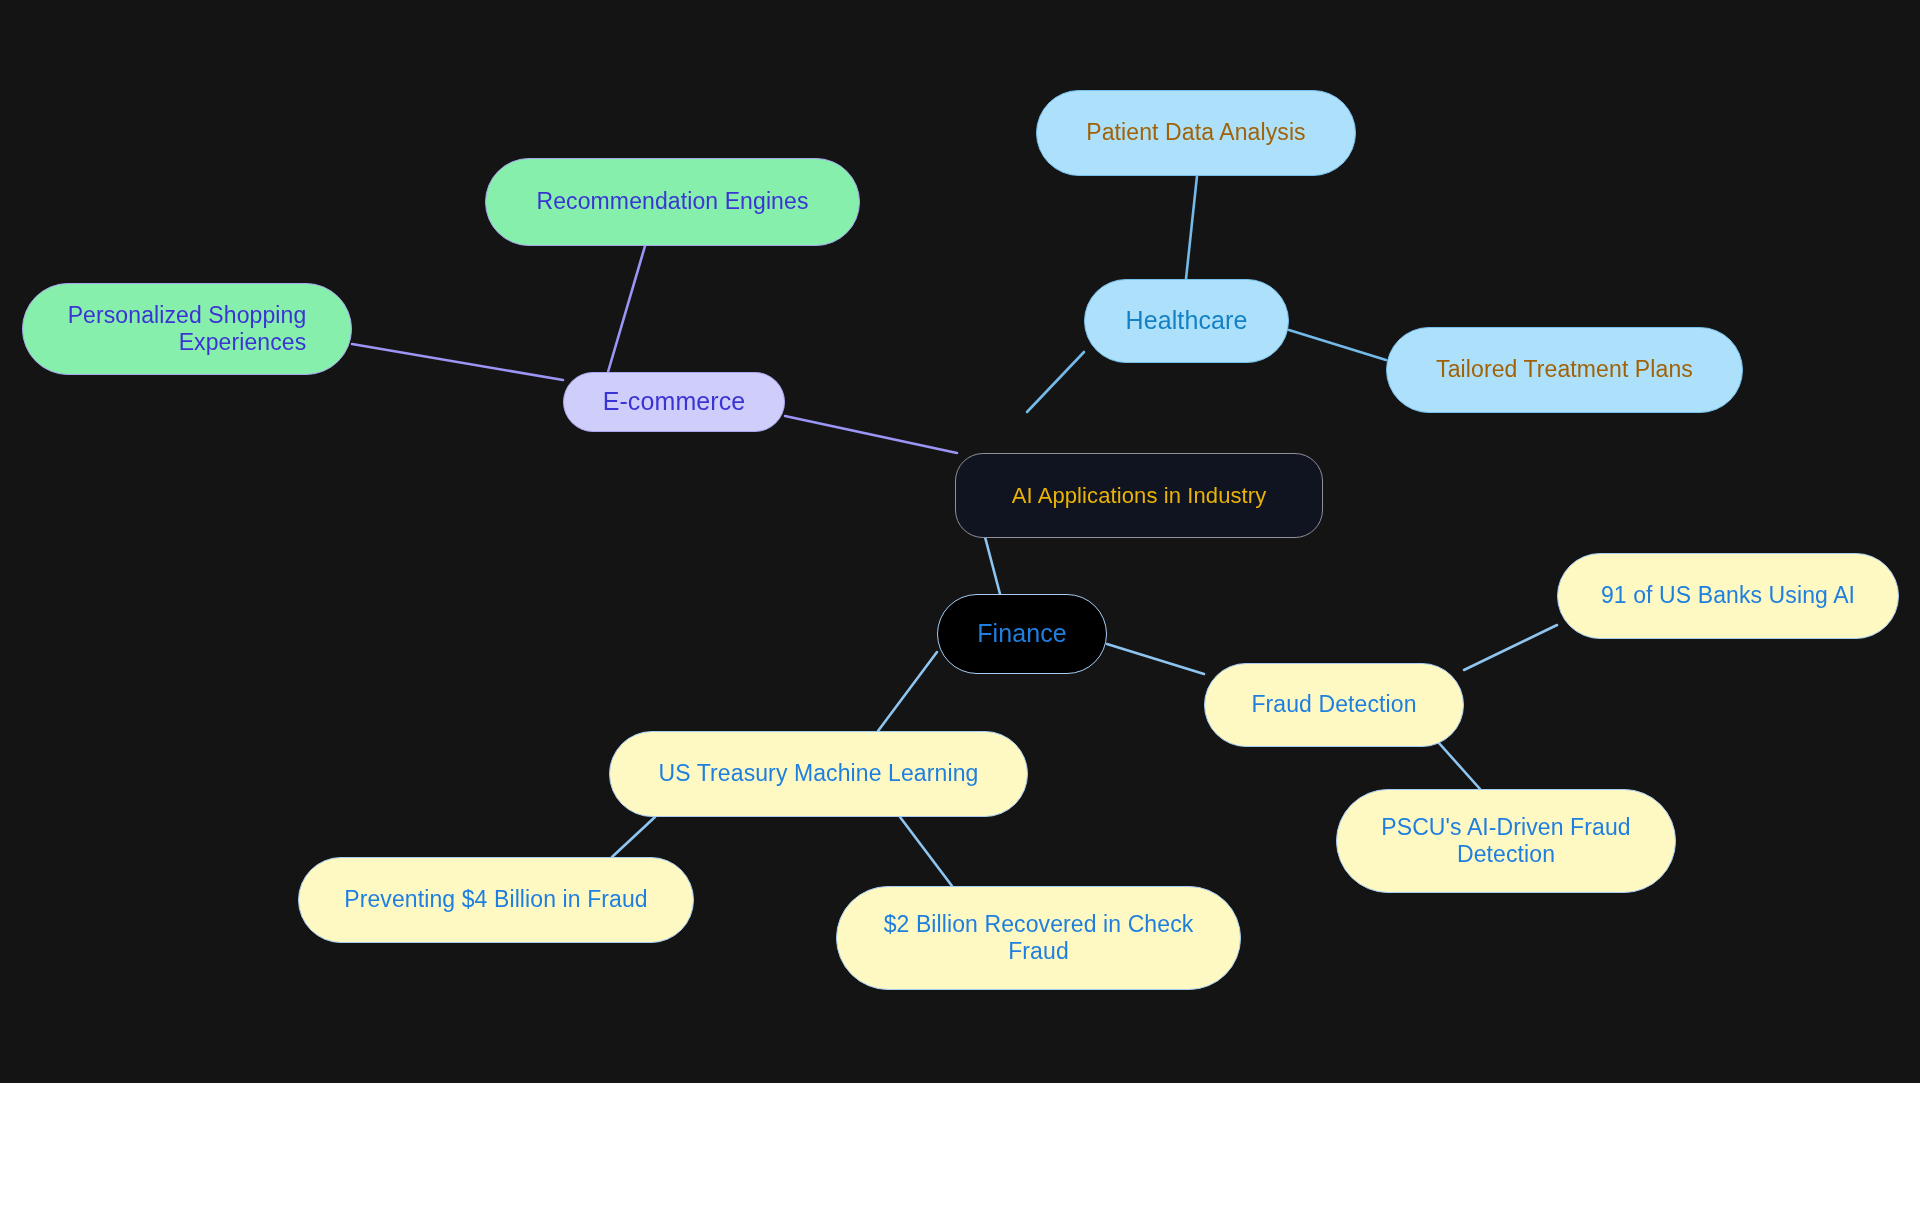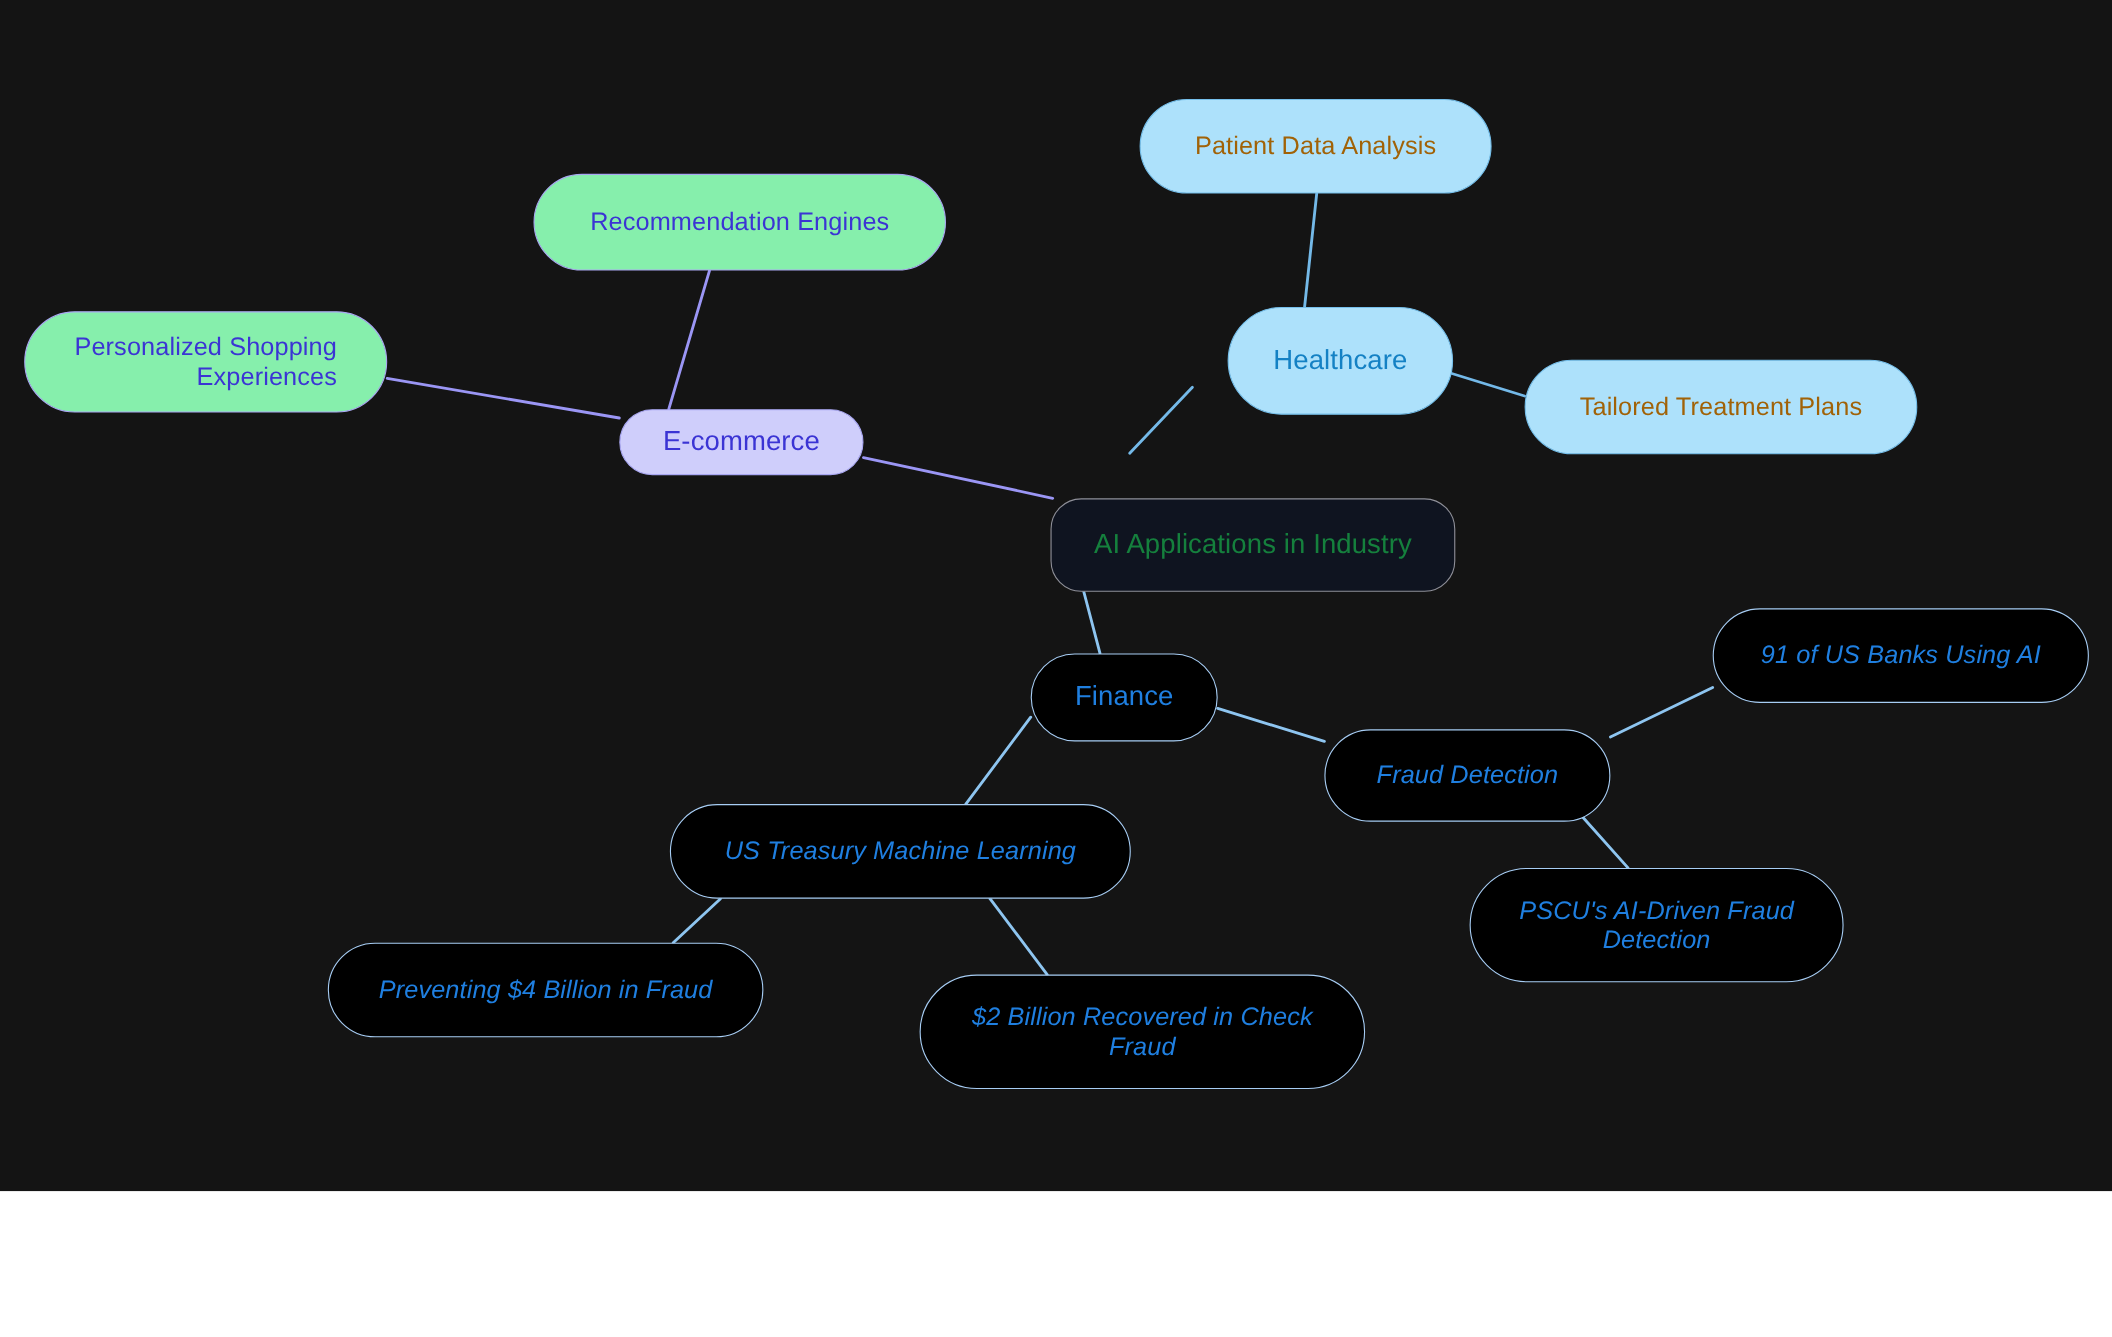--- a/index.html
+++ b/index.html
@@ -46,22 +46,22 @@
     text-align: center;
     border-radius: 999px;
     line-height: 1.18;
     white-space: pre-line;
     padding: 0 14px;
     letter-spacing: 0.1px;
   }
   .node-root {
     background: #0f1420;
     border: 1.5px solid #8f9099;
-    color: #15803d;
-    font-size: 25px;
+    color: #eab308;
+    font-size: 22px;
     border-radius: 28px;
   }
   .node-purple-branch {
     background: #cfcefb;
     border: 1.5px solid #a9a7f2;
     color: #3b34d4;
     font-size: 25px;
   }
   .node-purple-leaf {
     background: #86efac;
@@ -82,25 +82,24 @@
     font-size: 23px;
   }
   .node-ice {
     background: #000000;
     border: 1.5px solid #a7cdf4;
     color: #1f7fe0;
     font-size: 25px;
     text-align: right;
   }
   .node-ice-leaf {
-    background: #000000;
+    background: #fef9c3;
     border: 1.5px solid #a7cdf4;
     color: #1f7fe0;
     font-size: 23px;
-    font-style: italic;
   }
   #footer {
     position: absolute;
     left: 0;
     top: 1083px;
     width: 1920px;
     height: 132px;
     background: #ffffff;
   }
 </style>
@@ -131,21 +130,21 @@
 
     <div class="node node-purple-leaf" style="left:22px; top:283px; width:330px; height:92px;text-align:right;">Personalized Shopping
 Experiences</div>
 
     <div class="node node-purple-leaf" style="left:485px; top:158px; width:375px; height:88px;">Recommendation Engines</div>
 
     <div class="node node-purple-branch" style="left:563px; top:372px; width:222px; height:60px;">E-commerce</div>
 
     <div class="node node-sky-leaf" style="left:1036px; top:90px; width:320px; height:86px;">Patient Data Analysis</div>
 
-    <div class="node node-sky" style="left:1116px; top:279px; width:205px; height:98px;">Healthcare</div>
+    <div class="node node-sky" style="left:1084px; top:279px; width:205px; height:84px;">Healthcare</div>
 
     <div class="node node-sky-leaf" style="left:1386px; top:327px; width:357px; height:86px;">Tailored Treatment Plans</div>
 
     <div class="node node-root" style="left:955px; top:453px; width:368px; height:85px;">AI Applications in Industry</div>
 
     <div class="node node-ice" style="left:937px; top:594px; width:170px; height:80px;">Finance</div>
 
     <div class="node node-ice-leaf" style="left:1204px; top:663px; width:260px; height:84px;">Fraud Detection</div>
 
     <div class="node node-ice-leaf" style="left:1557px; top:553px; width:342px; height:86px;">91 of US Banks Using AI</div>

